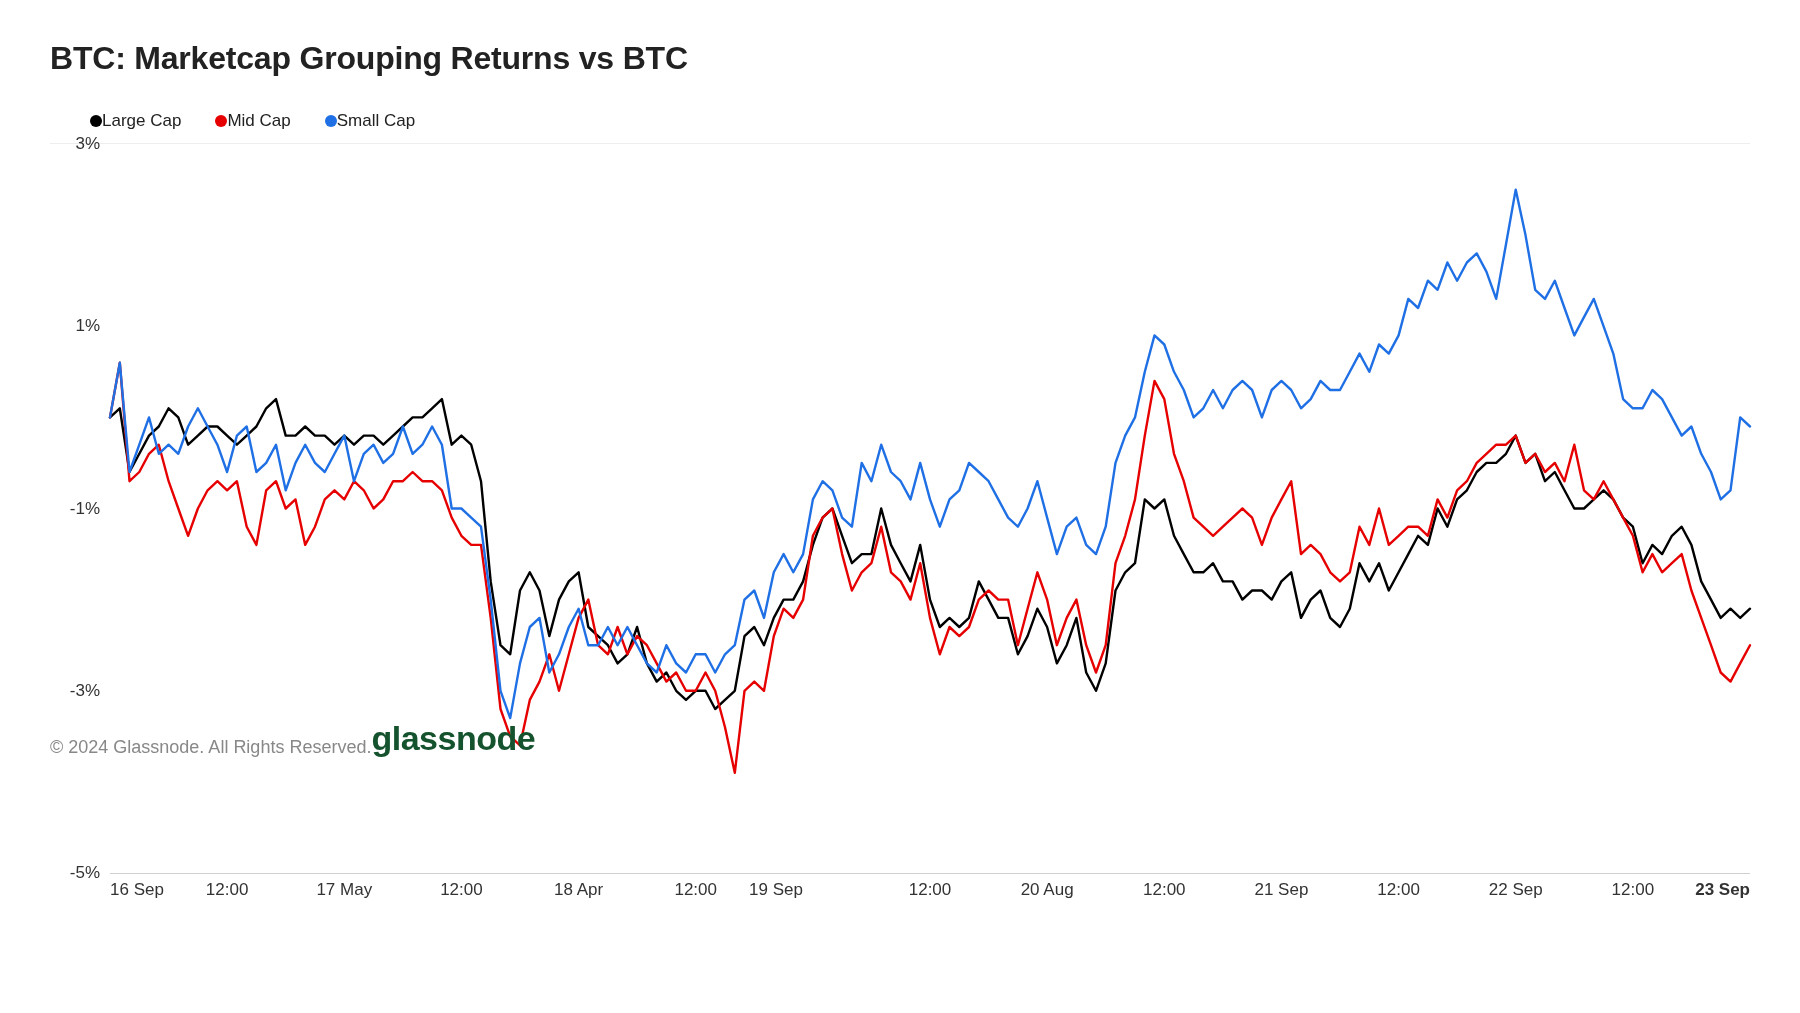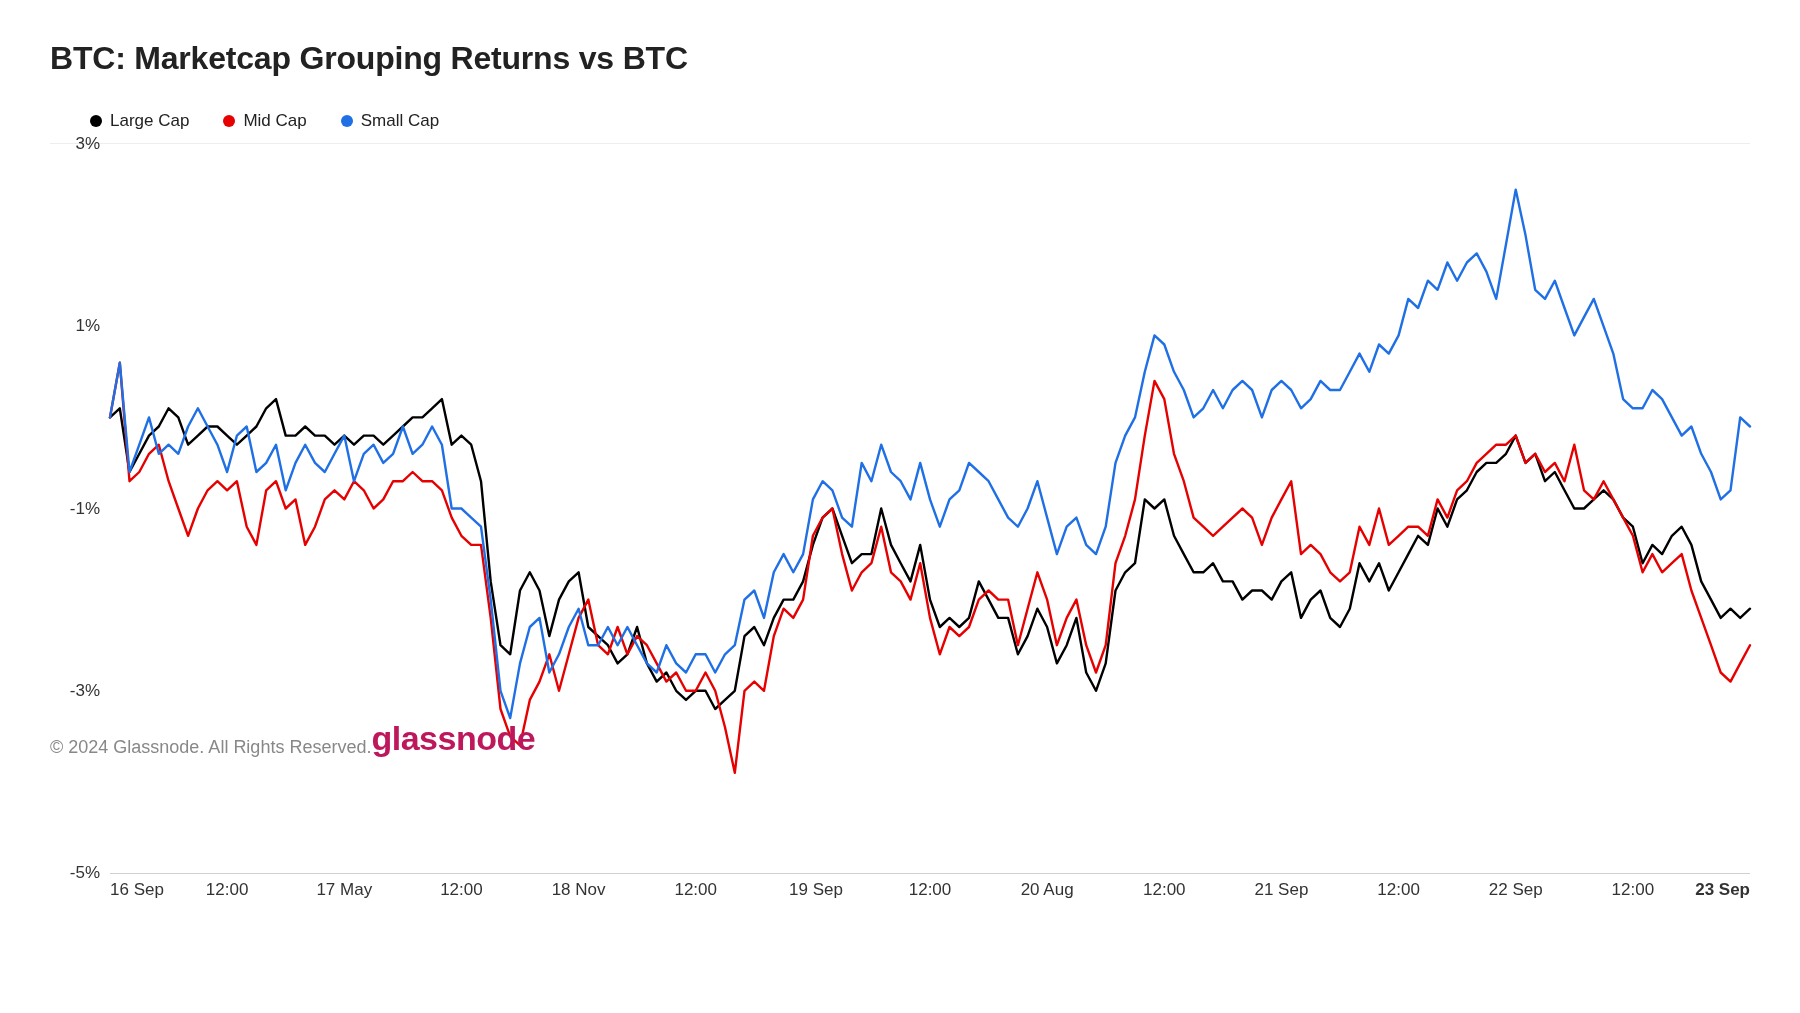--- a/index.html
+++ b/index.html
@@ -1,32 +1,32 @@
 <!DOCTYPE html>
 <html><head>
 <meta charset="utf-8">
 <style>
   * { box-sizing: border-box; margin: 0; padding: 0; }
   html, body { width: 1800px; height: 1013px; background: #ffffff; font-family: -apple-system, BlinkMacSystemFont, "Segoe UI", Helvetica, Arial, sans-serif; color: #111; }
   .page { position: relative; width: 1800px; height: 780px; padding: 40px 50px 30px 50px; }
   .title { font-size: 32px; font-weight: 600; color: #222; margin-bottom: 28px; letter-spacing: -0.2px; }
   .legend { display: flex; gap: 34px; font-size: 17px; color: #222; padding: 6px 0 12px 40px; border-bottom: 1px solid #eee; }
-  .legend-item { display: flex; align-items: center; gap: 8px; }
+  .legend-item { display: flex; align-items: center; }
   .legend-dot { width: 12px; height: 12px; border-radius: 50%; }
   .chart-wrap { position: relative; width: 100%; height: 760px; }
   .y-axis { position: absolute; left: 0; top: 0; bottom: 30px; width: 60px; }
   .y-tick { position: absolute; right: 10px; transform: translateY(-50%); font-size: 17px; color: #333; text-align: right; width: 50px; }
   .plot { position: absolute; left: 60px; right: 0; top: 0; bottom: 30px; border-bottom: 1px solid #d0d0d0; }
   .x-axis { position: absolute; left: 60px; right: 0; bottom: 0; height: 30px; }
   .x-tick { position: absolute; top: 6px; transform: translateX(-50%); font-size: 17px; color: #333; white-space: nowrap; }
   .x-tick.first { transform: translateX(0); text-align: center; }
   .x-tick.last { transform: translateX(-100%); font-weight: bold; }
   .footer { position: absolute; left: 50px; right: 50px; bottom: 22px; display: flex; justify-content: flex-start; align-items: flex-end; }
   .copyright { font-size: 18px; color: #888; }
-  .brand { font-size: 34px; font-weight: 700; letter-spacing: -0.5px; color: #be185d; }
+  .brand { font-size: 34px; font-weight: 700; letter-spacing: -0.5px; color: #14532d; }
   svg.lines { position: absolute; left: 0; top: 0; width: 100%; height: 100%; overflow: visible; }
   .line { fill: none; stroke-width: 2.4; stroke-linejoin: round; stroke-linecap: round; }
 </style>
 </head>
 <body>
 
 <div class="page">
   <h1 class="title">BTC: Marketcap Grouping Returns vs BTC</h1>
 
   <div class="legend">
@@ -57,23 +57,23 @@
           <path d="M0.0 273.4 L9.8 264.3 L19.5 328.0 L29.3 309.8 L39.0 291.6 L48.8 282.5 L58.6 264.3 L68.3 273.4 L78.1 300.7 L87.9 291.6 L97.6 282.5 L107.4 282.5 L117.1 291.6 L126.9 300.7 L136.7 291.6 L146.4 282.5 L156.2 264.3 L166.0 255.1 L175.7 291.6 L185.5 291.6 L195.2 282.5 L205.0 291.6 L214.8 291.6 L224.5 300.7 L234.3 291.6 L244.0 300.7 L253.8 291.6 L263.6 291.6 L273.3 300.7 L283.1 291.6 L292.9 282.5 L302.6 273.4 L312.4 273.4 L322.1 264.3 L331.9 255.1 L341.7 300.7 L351.4 291.6 L361.2 300.7 L371.0 337.2 L380.7 437.4 L390.5 501.2 L400.2 510.3 L410.0 446.5 L419.8 428.3 L429.5 446.5 L439.3 492.1 L449.0 455.6 L458.8 437.4 L468.6 428.3 L478.3 483.0 L488.1 492.1 L497.9 501.2 L507.6 519.4 L517.4 510.3 L527.1 483.0 L536.9 519.4 L546.7 537.6 L556.4 528.5 L566.2 546.8 L576.0 555.9 L585.7 546.8 L595.5 546.8 L605.2 565.0 L615.0 555.9 L624.8 546.8 L634.5 492.1 L644.3 483.0 L654.0 501.2 L663.8 473.9 L673.6 455.6 L683.3 455.6 L693.1 437.4 L702.9 400.9 L712.6 373.6 L722.4 364.5 L732.1 391.8 L741.9 419.2 L751.7 410.1 L761.4 410.1 L771.2 364.5 L781.0 400.9 L790.7 419.2 L800.5 437.4 L810.2 400.9 L820.0 455.6 L829.8 483.0 L839.5 473.9 L849.3 483.0 L859.0 473.9 L868.8 437.4 L878.6 455.6 L888.3 473.9 L898.1 473.9 L907.9 510.3 L917.6 492.1 L927.4 464.7 L937.1 483.0 L946.9 519.4 L956.7 501.2 L966.4 473.9 L976.2 528.5 L986.0 546.8 L995.7 519.4 L1005.5 446.5 L1015.2 428.3 L1025.0 419.2 L1034.8 355.4 L1044.5 364.5 L1054.3 355.4 L1064.0 391.8 L1073.8 410.1 L1083.6 428.3 L1093.3 428.3 L1103.1 419.2 L1112.9 437.4 L1122.6 437.4 L1132.4 455.6 L1142.1 446.5 L1151.9 446.5 L1161.7 455.6 L1171.4 437.4 L1181.2 428.3 L1191.0 473.9 L1200.7 455.6 L1210.5 446.5 L1220.2 473.9 L1230.0 483.0 L1239.8 464.7 L1249.5 419.2 L1259.3 437.4 L1269.0 419.2 L1278.8 446.5 L1288.6 428.3 L1298.3 410.1 L1308.1 391.8 L1317.9 400.9 L1327.6 364.5 L1337.4 382.7 L1347.1 355.4 L1356.9 346.3 L1366.7 328.0 L1376.4 318.9 L1386.2 318.9 L1396.0 309.8 L1405.7 291.6 L1415.5 318.9 L1425.2 309.8 L1435.0 337.2 L1444.8 328.0 L1454.5 346.3 L1464.3 364.5 L1474.0 364.5 L1483.8 355.4 L1493.6 346.3 L1503.3 355.4 L1513.1 373.6 L1522.9 382.7 L1532.6 419.2 L1542.4 400.9 L1552.1 410.1 L1561.9 391.8 L1571.7 382.7 L1581.4 400.9 L1591.2 437.4 L1601.0 455.6 L1610.7 473.9 L1620.5 464.7 L1630.2 473.9 L1640.0 464.7 " class="line" stroke="#000000"></path>
           <path d="M0.0 273.4 L9.8 218.7 L19.5 337.2 L29.3 328.0 L39.0 309.8 L48.8 300.7 L58.6 337.2 L68.3 364.5 L78.1 391.8 L87.9 364.5 L97.6 346.3 L107.4 337.2 L117.1 346.3 L126.9 337.2 L136.7 382.7 L146.4 400.9 L156.2 346.3 L166.0 337.2 L175.7 364.5 L185.5 355.4 L195.2 400.9 L205.0 382.7 L214.8 355.4 L224.5 346.3 L234.3 355.4 L244.0 337.2 L253.8 346.3 L263.6 364.5 L273.3 355.4 L283.1 337.2 L292.9 337.2 L302.6 328.0 L312.4 337.2 L322.1 337.2 L331.9 346.3 L341.7 373.6 L351.4 391.8 L361.2 400.9 L371.0 400.9 L380.7 473.9 L390.5 565.0 L400.2 592.3 L410.0 601.4 L419.8 555.9 L429.5 537.6 L439.3 510.3 L449.0 546.8 L458.8 510.3 L468.6 473.9 L478.3 455.6 L488.1 501.2 L497.9 510.3 L507.6 483.0 L517.4 510.3 L527.1 492.1 L536.9 501.2 L546.7 519.4 L556.4 537.6 L566.2 528.5 L576.0 546.8 L585.7 546.8 L595.5 528.5 L605.2 546.8 L615.0 583.2 L624.8 628.8 L634.5 546.8 L644.3 537.6 L654.0 546.8 L663.8 492.1 L673.6 464.7 L683.3 473.9 L693.1 455.6 L702.9 391.8 L712.6 373.6 L722.4 364.5 L732.1 410.1 L741.9 446.5 L751.7 428.3 L761.4 419.2 L771.2 382.7 L781.0 428.3 L790.7 437.4 L800.5 455.6 L810.2 419.2 L820.0 473.9 L829.8 510.3 L839.5 483.0 L849.3 492.1 L859.0 483.0 L868.8 455.6 L878.6 446.5 L888.3 455.6 L898.1 455.6 L907.9 501.2 L917.6 464.7 L927.4 428.3 L937.1 455.6 L946.9 501.2 L956.7 473.9 L966.4 455.6 L976.2 501.2 L986.0 528.5 L995.7 501.2 L1005.5 419.2 L1015.2 391.8 L1025.0 355.4 L1034.8 291.6 L1044.5 236.9 L1054.3 255.1 L1064.0 309.8 L1073.8 337.2 L1083.6 373.6 L1093.3 382.7 L1103.1 391.8 L1112.9 382.7 L1122.6 373.6 L1132.4 364.5 L1142.1 373.6 L1151.9 400.9 L1161.7 373.6 L1171.4 355.4 L1181.2 337.2 L1191.0 410.1 L1200.7 400.9 L1210.5 410.1 L1220.2 428.3 L1230.0 437.4 L1239.8 428.3 L1249.5 382.7 L1259.3 400.9 L1269.0 364.5 L1278.8 400.9 L1288.6 391.8 L1298.3 382.7 L1308.1 382.7 L1317.9 391.8 L1327.6 355.4 L1337.4 373.6 L1347.1 346.3 L1356.9 337.2 L1366.7 318.9 L1376.4 309.8 L1386.2 300.7 L1396.0 300.7 L1405.7 291.6 L1415.5 318.9 L1425.2 309.8 L1435.0 328.0 L1444.8 318.9 L1454.5 337.2 L1464.3 300.7 L1474.0 346.3 L1483.8 355.4 L1493.6 337.2 L1503.3 355.4 L1513.1 373.6 L1522.9 391.8 L1532.6 428.3 L1542.4 410.1 L1552.1 428.3 L1561.9 419.2 L1571.7 410.1 L1581.4 446.5 L1591.2 473.9 L1601.0 501.2 L1610.7 528.5 L1620.5 537.6 L1630.2 519.4 L1640.0 501.2 " class="line" stroke="#e60000"></path>
           <path d="M0.0 273.4 L9.8 218.7 L19.5 328.0 L29.3 300.7 L39.0 273.4 L48.8 309.8 L58.6 300.7 L68.3 309.8 L78.1 282.5 L87.9 264.3 L97.6 282.5 L107.4 300.7 L117.1 328.0 L126.9 291.6 L136.7 282.5 L146.4 328.0 L156.2 318.9 L166.0 300.7 L175.7 346.3 L185.5 318.9 L195.2 300.7 L205.0 318.9 L214.8 328.0 L224.5 309.8 L234.3 291.6 L244.0 337.2 L253.8 309.8 L263.6 300.7 L273.3 318.9 L283.1 309.8 L292.9 282.5 L302.6 309.8 L312.4 300.7 L322.1 282.5 L331.9 300.7 L341.7 364.5 L351.4 364.5 L361.2 373.6 L371.0 382.7 L380.7 455.6 L390.5 546.8 L400.2 574.1 L410.0 519.4 L419.8 483.0 L429.5 473.9 L439.3 528.5 L449.0 510.3 L458.8 483.0 L468.6 464.7 L478.3 501.2 L488.1 501.2 L497.9 483.0 L507.6 501.2 L517.4 483.0 L527.1 501.2 L536.9 519.4 L546.7 528.5 L556.4 501.2 L566.2 519.4 L576.0 528.5 L585.7 510.3 L595.5 510.3 L605.2 528.5 L615.0 510.3 L624.8 501.2 L634.5 455.6 L644.3 446.5 L654.0 473.9 L663.8 428.3 L673.6 410.1 L683.3 428.3 L693.1 410.1 L702.9 355.4 L712.6 337.2 L722.4 346.3 L732.1 373.6 L741.9 382.7 L751.7 318.9 L761.4 337.2 L771.2 300.7 L781.0 328.0 L790.7 337.2 L800.5 355.4 L810.2 318.9 L820.0 355.4 L829.8 382.7 L839.5 355.4 L849.3 346.3 L859.0 318.9 L868.8 328.0 L878.6 337.2 L888.3 355.4 L898.1 373.6 L907.9 382.7 L917.6 364.5 L927.4 337.2 L937.1 373.6 L946.9 410.1 L956.7 382.7 L966.4 373.6 L976.2 400.9 L986.0 410.1 L995.7 382.7 L1005.5 318.9 L1015.2 291.6 L1025.0 273.4 L1034.8 227.8 L1044.5 191.4 L1054.3 200.5 L1064.0 227.8 L1073.8 246.0 L1083.6 273.4 L1093.3 264.3 L1103.1 246.0 L1112.9 264.3 L1122.6 246.0 L1132.4 236.9 L1142.1 246.0 L1151.9 273.4 L1161.7 246.0 L1171.4 236.9 L1181.2 246.0 L1191.0 264.3 L1200.7 255.1 L1210.5 236.9 L1220.2 246.0 L1230.0 246.0 L1239.8 227.8 L1249.5 209.6 L1259.3 227.8 L1269.0 200.5 L1278.8 209.6 L1288.6 191.4 L1298.3 154.9 L1308.1 164.0 L1317.9 136.7 L1327.6 145.8 L1337.4 118.5 L1347.1 136.7 L1356.9 118.5 L1366.7 109.4 L1376.4 127.6 L1386.2 154.9 L1396.0 100.2 L1405.7 45.6 L1415.5 91.1 L1425.2 145.8 L1435.0 154.9 L1444.8 136.7 L1454.5 164.0 L1464.3 191.4 L1474.0 173.1 L1483.8 154.9 L1493.6 182.3 L1503.3 209.6 L1513.1 255.1 L1522.9 264.3 L1532.6 264.3 L1542.4 246.0 L1552.1 255.1 L1561.9 273.4 L1571.7 291.6 L1581.4 282.5 L1591.2 309.8 L1601.0 328.0 L1610.7 355.4 L1620.5 346.3 L1630.2 273.4 L1640.0 282.5 " class="line" stroke="#1f6fe5"></path>
         </svg>
     </div>
     <div class="x-axis" id="x-axis">
         <div class="x-tick first" style="left: 0px;">16 Sep</div>
         <div class="x-tick" style="left: 117.143px;">12:00</div>
         <div class="x-tick" style="left: 234.286px;">17 May</div>
         <div class="x-tick" style="left: 351.429px;">12:00</div>
-        <div class="x-tick" style="left: 468.571px;">18 Nov</div>
+        <div class="x-tick" style="left: 468.571px;">18 Apr</div>
         <div class="x-tick" style="left: 585.714px;">12:00</div>
-        <div class="x-tick" style="left: 706px;">19 Sep</div>
+        <div class="x-tick" style="left: 666px;">19 Sep</div>
         <div class="x-tick" style="left: 820px;">12:00</div>
         <div class="x-tick" style="left: 937.143px;">20 Aug</div>
         <div class="x-tick" style="left: 1054.29px;">12:00</div>
         <div class="x-tick" style="left: 1171.43px;">21 Sep</div>
         <div class="x-tick" style="left: 1288.57px;">12:00</div>
         <div class="x-tick" style="left: 1405.71px;">22 Sep</div>
         <div class="x-tick" style="left: 1522.86px;">12:00</div>
         <div class="x-tick last" style="left: 1640px;">23 Sep</div>
       </div>
   </div>

